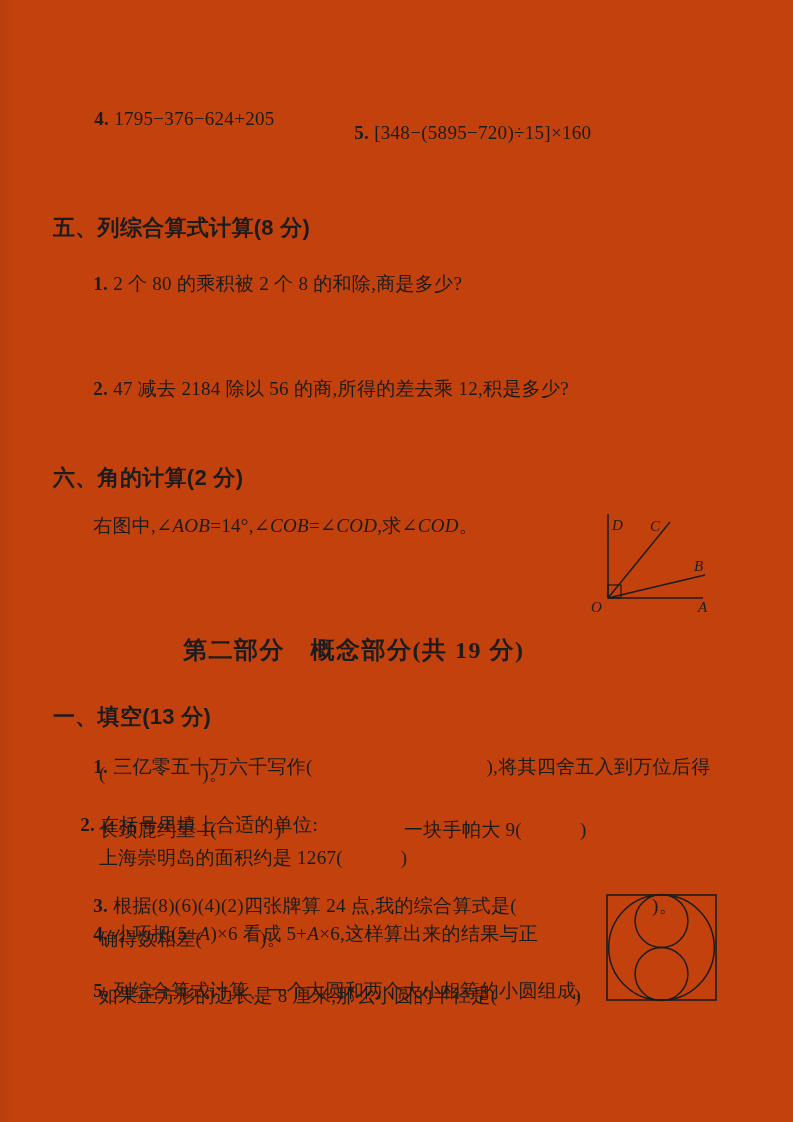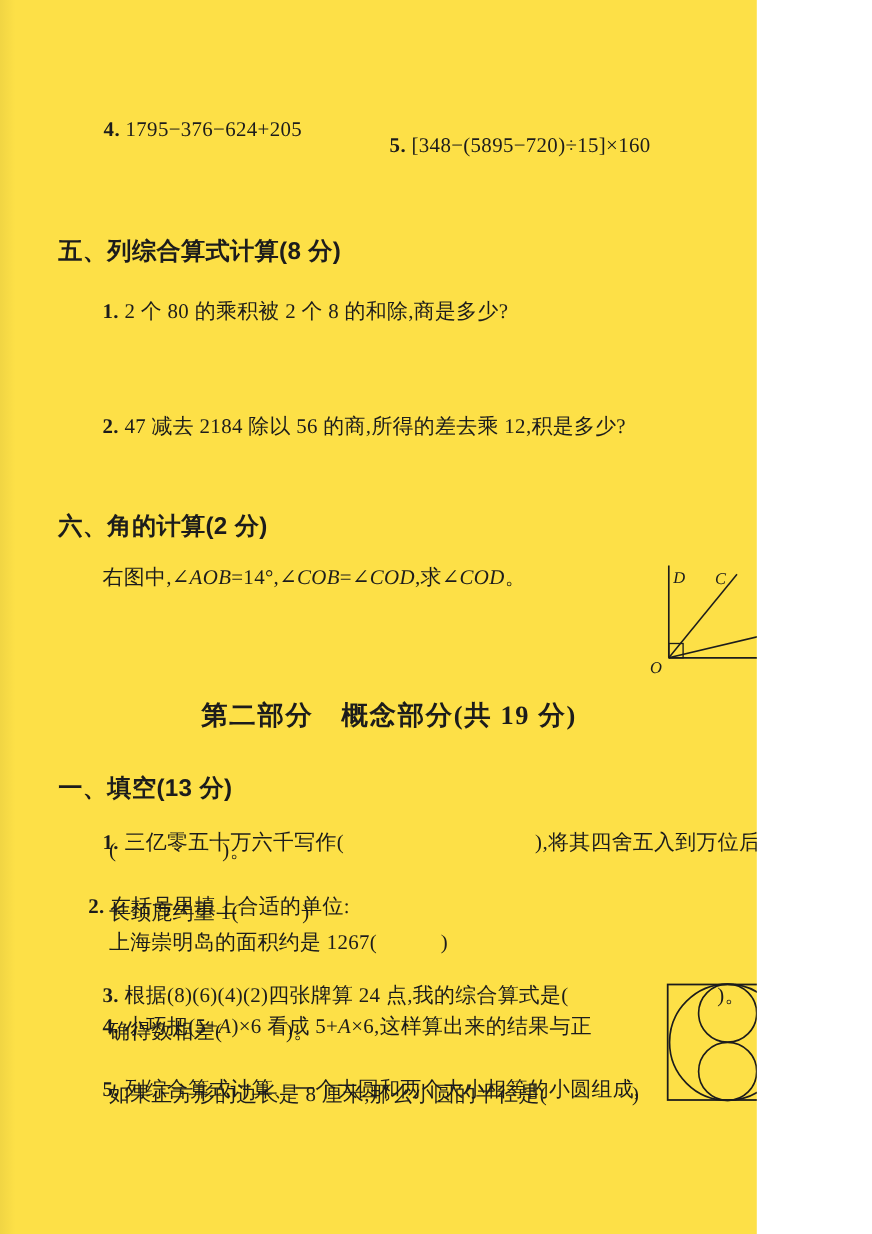--- a/index.html
+++ b/index.html
@@ -1,17 +1,17 @@
 <!DOCTYPE html>
 <html><head>
 <meta charset="utf-8">
 <style>
   html,body{margin:0;padding:0;background:#ffffff;}
   .page{
-    position:relative;width:688px;height:1122px;background:#fde047;
+    position:relative;width:793px;height:1122px;background:#c2410c;
     color:#1c1c1c;font-family:"Liberation Serif","DejaVu Serif",serif;
     overflow:hidden;
     text-align:right;
   }
   .line{position:absolute;white-space:pre;font-size:19px;line-height:23px;letter-spacing:.3px;}
   .bold{font-weight:700;}
   .hd{
     position:absolute;white-space:pre;font-size:22px;font-weight:700;
     font-family:"Liberation Sans","DejaVu Sans",sans-serif;letter-spacing:.3px;
   }
@@ -76,20 +76,21 @@
 
   <div class="line" style="left:73px;top:732px;">
     <span class="bold">1.</span><span> </span><span>三亿零五十万六千写作(　　　　　　　　　),将其四舍五入到万位后得</span>
   </div>
   <div class="line" style="left:99px;top:762px;">(　　　　　)。</div>
 
   <div class="line" style="left:60px;top:790px;">
     <span class="bold">2.</span><span> </span><span>在括号里填上合适的单位:</span>
   </div>
   <div class="line" style="left:99px;top:818px;">长颈鹿约重 1(　　　)</div>
+  <div class="line" style="left:404px;top:818px;">一块手帕大 9(　　　)</div>
   <div class="line" style="left:99px;top:846px;">上海崇明岛的面积约是 1267(　　　)</div>
 
   <div class="line" style="left:73px;top:871px;">
     <span class="bold">3.</span><span> </span><span>根据(8)(6)(4)(2)四张牌算 24 点,我的综合算式是(　　　　　　　)。</span>
   </div>
 
   <div class="line" style="left:73px;top:899px;">
     <span class="bold">4.</span><span> </span><span>小巧把(5+</span><span class="var">A</span><span>)×6 看成 5+</span><span class="var">A</span><span>×6,这样算出来的结果与正</span>
   </div>
   <div class="line" style="left:99px;top:927px;">确得数相差(　　　)。</div>

